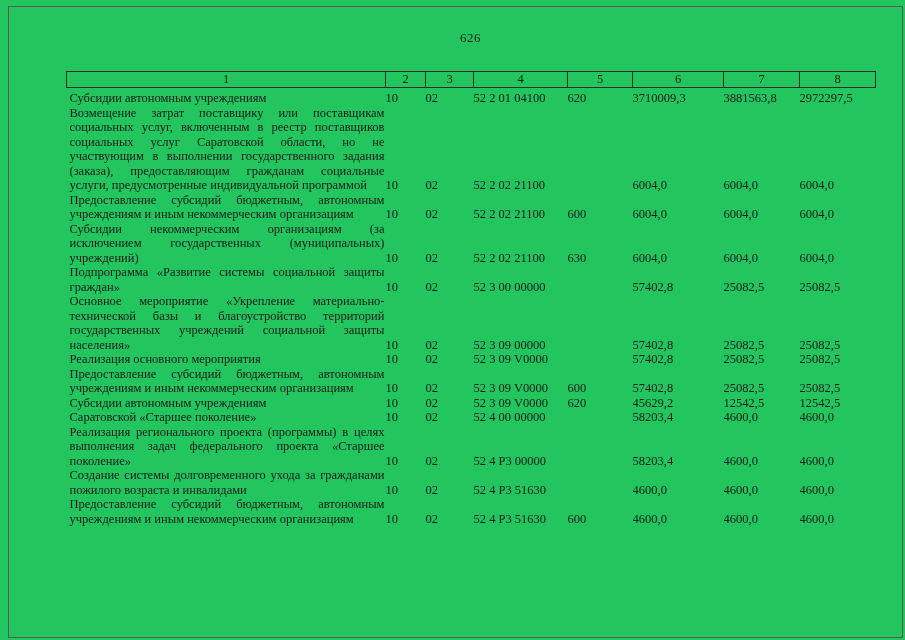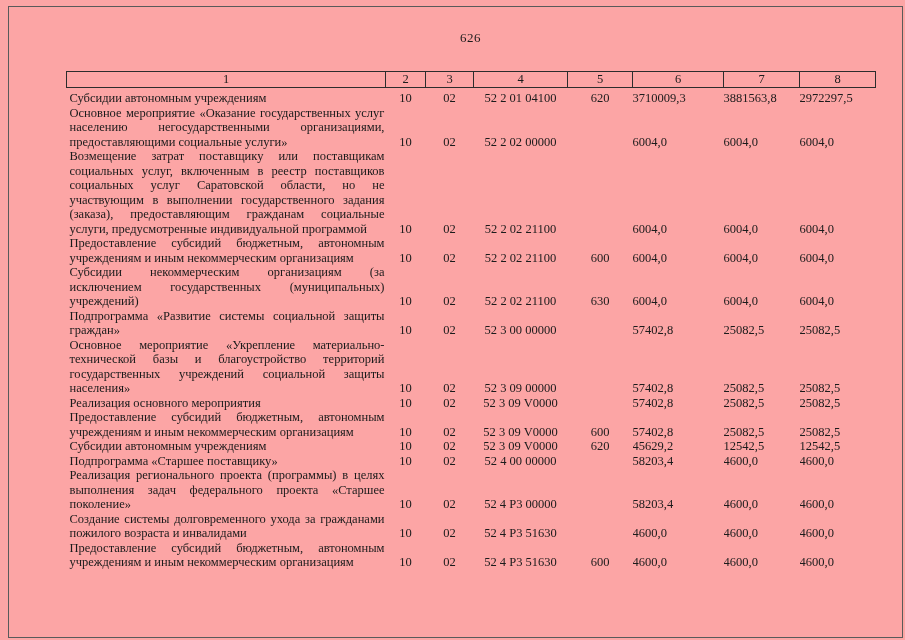--- a/index.html
+++ b/index.html
@@ -1,20 +1,20 @@
 <!DOCTYPE html>
 <html lang="ru"><head>
 <meta charset="utf-8">
 <style>
   html, body { margin: 0; padding: 0; background: #e8e8e8; }
   .page {
     position: relative;
     width: 905px;
     height: 640px;
-    background: #fca5a5;
+    background: #22c55e;
     font-family: "Liberation Serif", serif;
     color: #1b1b1b;
     overflow: hidden;
   }
   .scan-border {
     position: absolute;
     left: 8px; top: 6px; right: 2px; bottom: 2px;
     border: 1px solid #5a5a5a;
     pointer-events: none;
   }
@@ -51,21 +51,21 @@
     vertical-align: bottom;
     overflow: hidden;
   }
   .budget-table tr.first-data td { padding-top: 3px; }
   td.c-desc {
     text-align: justify;
     padding-left: 3px;
     padding-right: 1px;
     font-family: Liberation Serif, serif;
   }
-  td.c-center { text-align: center; }
+  td.c-center { text-align: left; }
   td.c-num { text-align: left; padding-right: 1px; }
 </style>
 </head>
 <body>
 
 <div class="page">
   <div class="scan-border"></div>
 
   <div class="page-number">626</div>
 
@@ -97,30 +97,20 @@
         <td class="c-desc">Субсидии автономным учреждениям</td>
         <td class="c-center">10</td>
         <td class="c-center">02</td>
         <td class="c-center">52 2 01 04100</td>
         <td class="c-center">620</td>
         <td class="c-num">3710009,3</td>
         <td class="c-num">3881563,8</td>
         <td class="c-num">2972297,5</td>
       </tr>
       <tr>
-        <td class="c-desc">Основное мероприятие «Оказание государственных услуг населению негосударственными организациями, предоставляющими социальные услуги»</td>
-        <td class="c-center">10</td>
-        <td class="c-center">02</td>
-        <td class="c-center">52 2 02 00000</td>
-        <td class="c-center"></td>
-        <td class="c-num">6004,0</td>
-        <td class="c-num">6004,0</td>
-        <td class="c-num">6004,0</td>
-      </tr>
-      <tr>
         <td class="c-desc">Возмещение затрат поставщику или поставщикам социальных услуг, включенным в реестр поставщиков социальных услуг Саратовской области, но не участвующим в выполнении государственного задания (заказа), предоставляющим гражданам социальные услуги, предусмотренные индивидуальной программой</td>
         <td class="c-center">10</td>
         <td class="c-center">02</td>
         <td class="c-center">52 2 02 21100</td>
         <td class="c-center"></td>
         <td class="c-num">6004,0</td>
         <td class="c-num">6004,0</td>
         <td class="c-num">6004,0</td>
       </tr>
       <tr>
@@ -187,21 +177,21 @@
         <td class="c-desc">Субсидии автономным учреждениям</td>
         <td class="c-center">10</td>
         <td class="c-center">02</td>
         <td class="c-center">52 3 09 V0000</td>
         <td class="c-center">620</td>
         <td class="c-num">45629,2</td>
         <td class="c-num">12542,5</td>
         <td class="c-num">12542,5</td>
       </tr>
       <tr>
-        <td class="c-desc">Подпрограмма «Старшее поставщику»</td>
+        <td class="c-desc">Саратовской «Старшее поколение»</td>
         <td class="c-center">10</td>
         <td class="c-center">02</td>
         <td class="c-center">52 4 00 00000</td>
         <td class="c-center"></td>
         <td class="c-num">58203,4</td>
         <td class="c-num">4600,0</td>
         <td class="c-num">4600,0</td>
       </tr>
       <tr>
         <td class="c-desc">Реализация регионального проекта (программы) в целях выполнения задач федерального проекта «Старшее поколение»</td>

